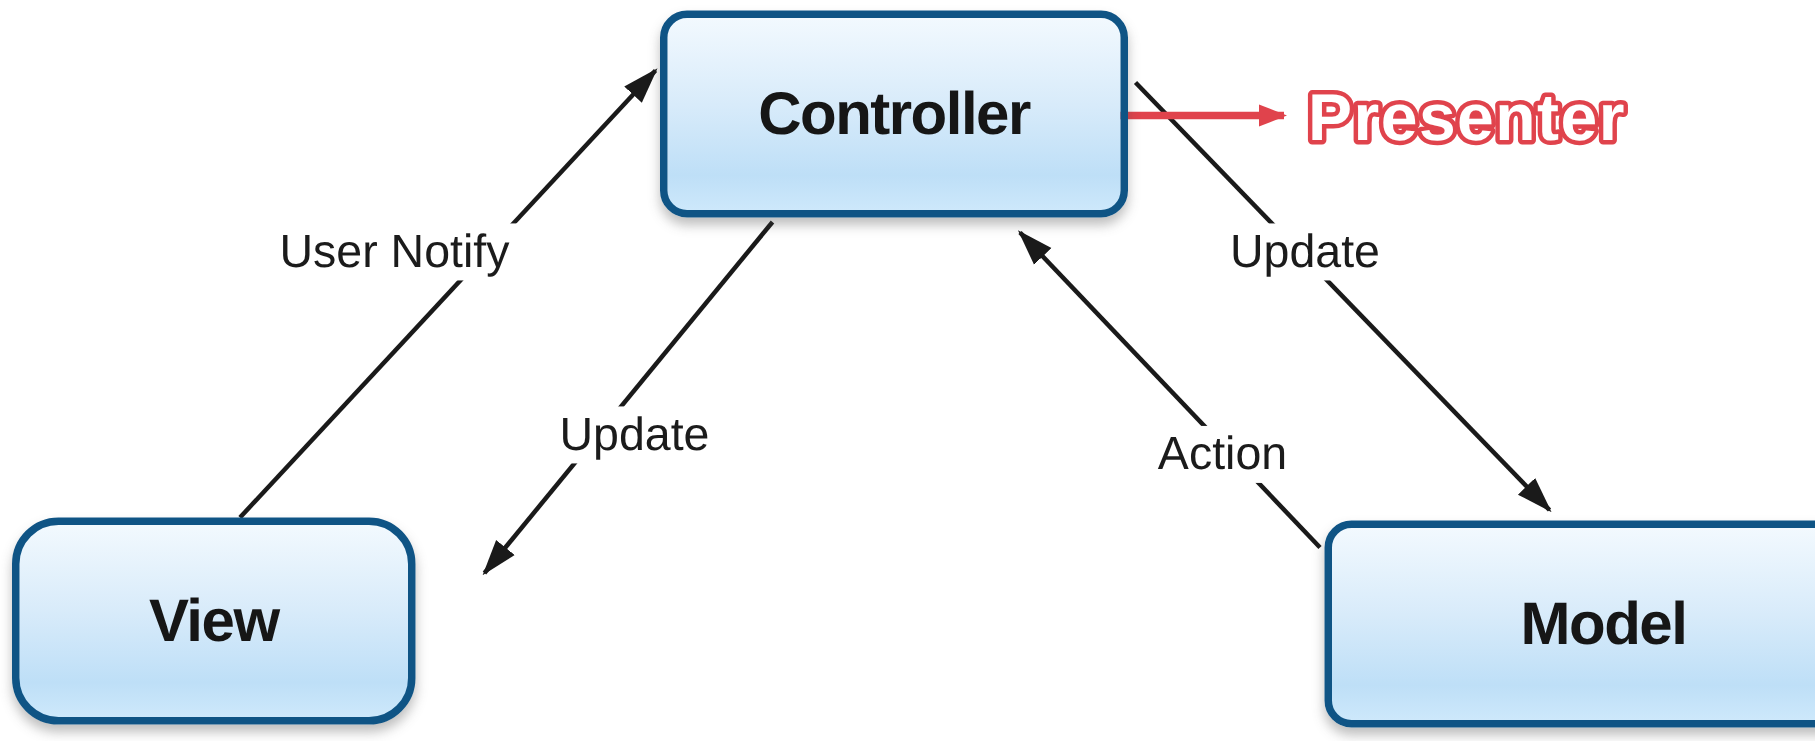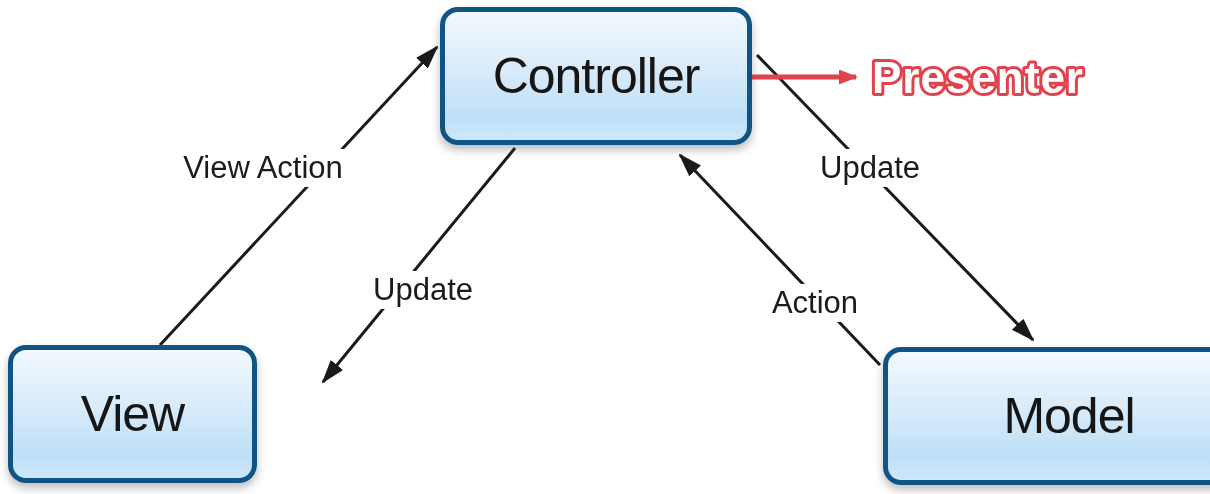--- a/index.html
+++ b/index.html
@@ -49,25 +49,25 @@
     box-sizing: border-box;
     border: 5px solid #0f5485;
     border-radius: 18px;
     background: linear-gradient(180deg, #f2f9fe 0%, #d8ebfa 45%, #bedff7 82%, #cde8fb 100%);
     box-shadow: 0 5px 8px rgba(70, 70, 70, 0.35);
     display: flex;
     align-items: center;
     justify-content: center;
   }
   .node-box.controller { left: 440px; top: 7px;   width: 312px; height: 138px; }
-  .node-box.view       { left: 8px;   top: 345px; width: 249px; height: 138px; }
+  .node-box.view       { left: 8px;   top: 345px; width: 269px; height: 138px; border-radius: 31px; }
   .node-box.model      { left: 883px; top: 347px; width: 372px; height: 138px; }
   .node-label {
-    font-size: 50px;
-    font-weight: normal;
+    font-size: 40px;
+    font-weight: bold;
     letter-spacing: -1px;
     color: #161616;
     line-height: 1;
   }
   .edge-label {
     position: absolute;
     transform: translate(-50%, -50%);
     font-size: 31px;
     color: #1b1b1b;
     background: #ffffff;
@@ -117,21 +117,21 @@
   </div>
 
   <div class="node-box view">
     <span class="node-label">View</span>
   </div>
 
   <div class="node-box model">
     <span class="node-label">Model</span>
   </div>
 
-  <div class="edge-label user-action">View Action</div>
+  <div class="edge-label user-action">User Notify</div>
   <div class="edge-label update-left">Update</div>
   <div class="edge-label notify">Action</div>
   <div class="edge-label update-right">Update</div>
 
   <svg class="layer" width="1210" height="494" viewBox="0 0 1210 494" style="pointer-events:none;">
     <text class="presenter-text" x="978" y="93">Presenter</text>
   </svg>
 
 
 </div>

